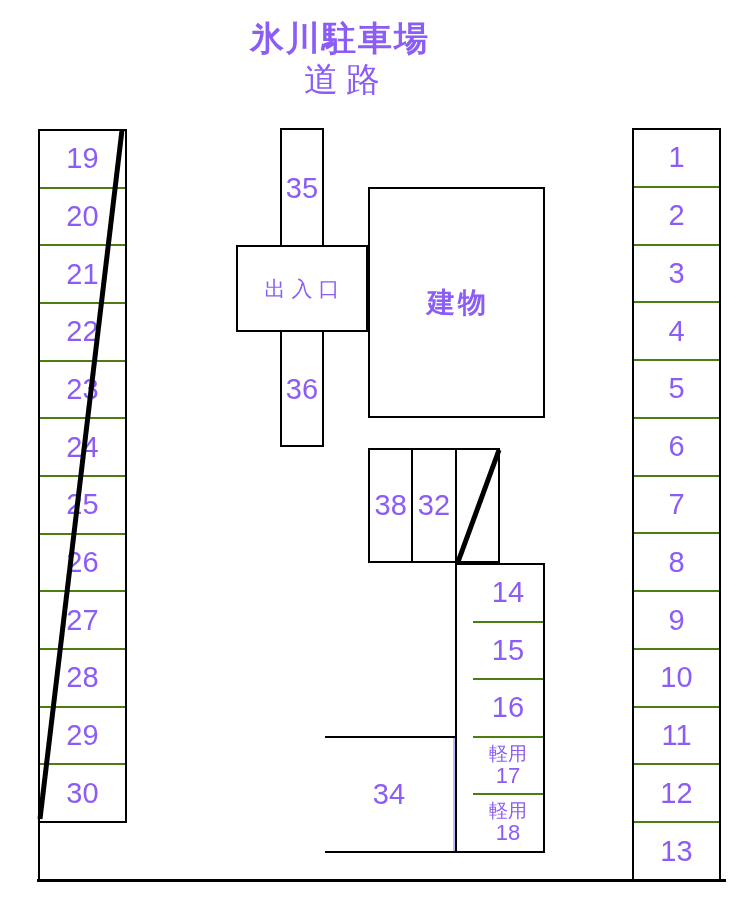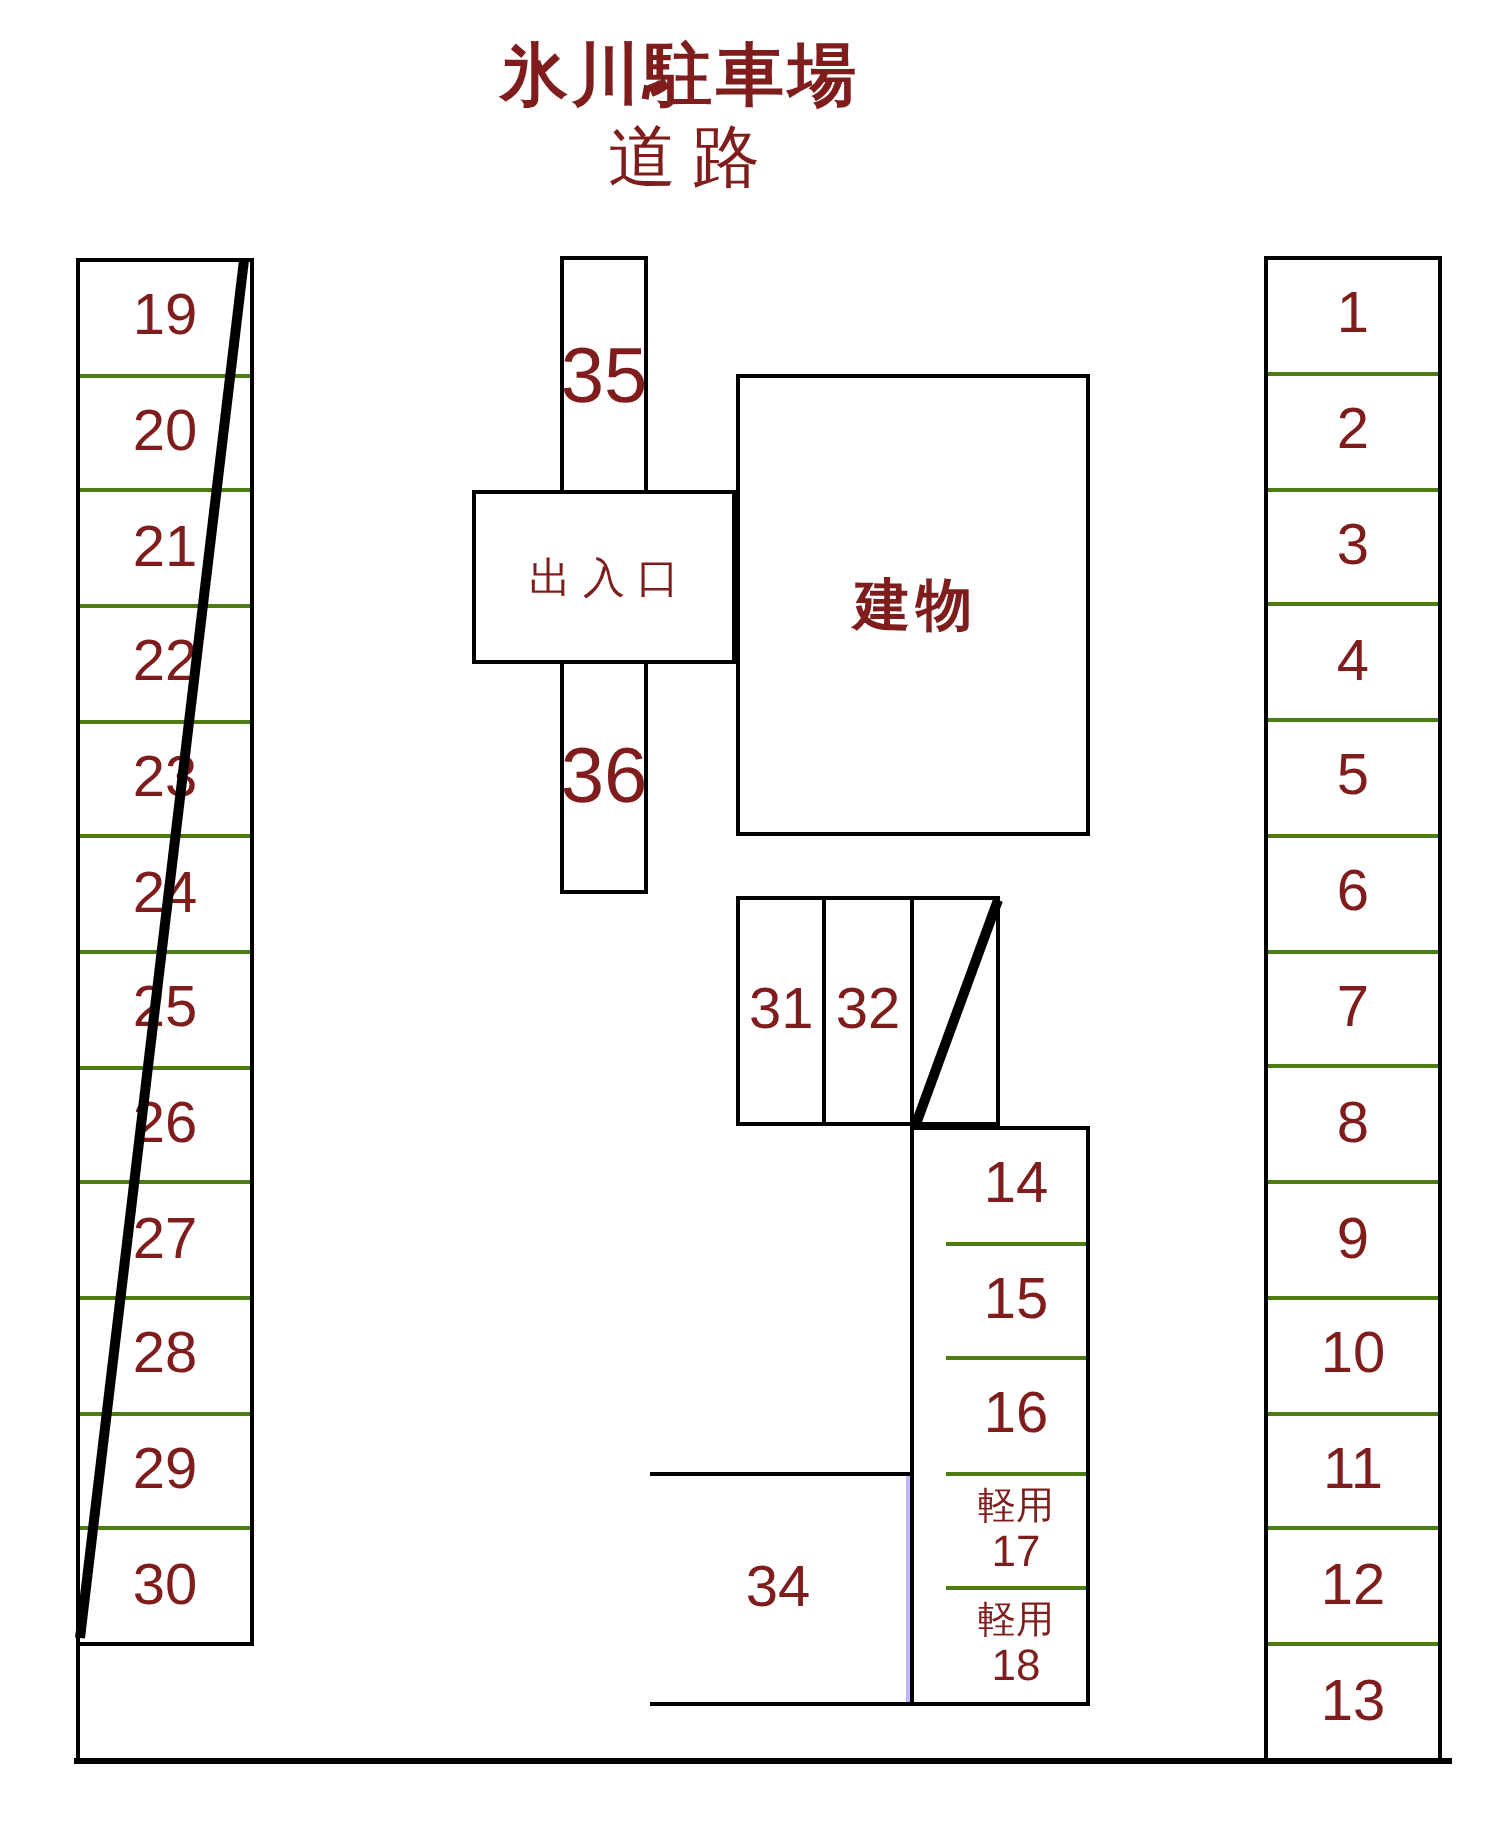--- a/index.html
+++ b/index.html
@@ -2,21 +2,21 @@
 <html><head>
 <meta charset="utf-8">
 <style>
   * { box-sizing: border-box; margin: 0; padding: 0; }
   html, body { background: #ffffff; }
   .page {
     position: relative;
     width: 754px;
     height: 914px;
     background: #ffffff;
-    color: #7f1d1d;
+    color: #8b5cf6;
     font-family: "Liberation Sans", sans-serif;
     overflow: hidden;
   }
   .title {
     position: absolute;
     left: 0; top: 20px; width: 680px;
     text-align: center;
     font-size: 34px;
     font-weight: bold;
     letter-spacing: 2px;
@@ -57,21 +57,21 @@
   }
   .hrow .cell:last-child { border-right: none; }
 
   #left-col  { left: 38px;  top: 129px; width: 89px;  height: 694px; }
   #right-col { left: 632px; top: 128px; width: 89px;  height: 753px; }
 
   #strip { left: 280px; top: 128px; width: 44px; height: 319px; }
   #strip .strip-num {
     position: absolute; left: 0; right: 0;
     display: flex; align-items: center; justify-content: center;
-    font-size: 39px;
+    font-size: 29px;
   }
   #strip .n-top    { top: 0;     height: 117px; }
   #strip .n-bottom { top: 203px; height: 112px; }
 
   #entrance {
     left: 236px; top: 245px; width: 132px; height: 87px;
     display: flex; align-items: center; justify-content: center;
     font-size: 21px; letter-spacing: 6px; text-indent: 6px;
   }
   #building {
@@ -148,21 +148,21 @@
   <div class="box" id="strip">
     <div class="strip-num n-top">35</div>
     <div class="strip-num n-bottom">36</div>
   </div>
 
   <div class="box" id="building">建物</div>
 
   <div class="box" id="entrance">出入口</div>
 
   <div class="box hrow" id="row-3132">
-    <div class="cell">31</div>
+    <div class="cell">38</div>
     <div class="cell">32</div>
     <div class="cell"></div>
   </div>
 
   <div class="box vcol" id="mid-col">
     <div class="cell">14</div>
     <div class="cell">15</div>
     <div class="cell">16</div>
     <div class="cell light-cell">
       <span class="light-tag">軽用</span>

